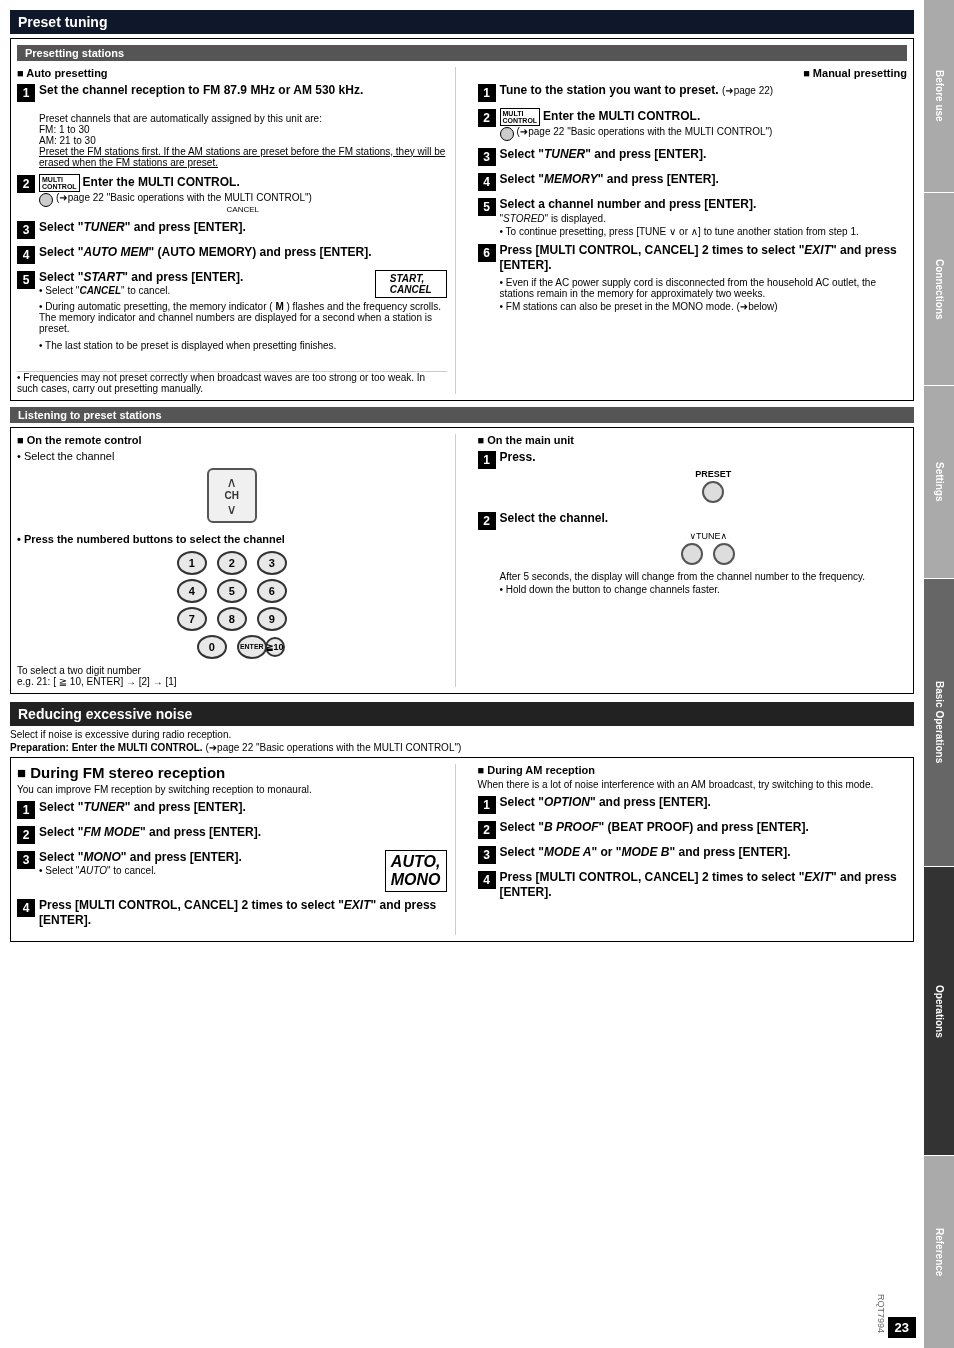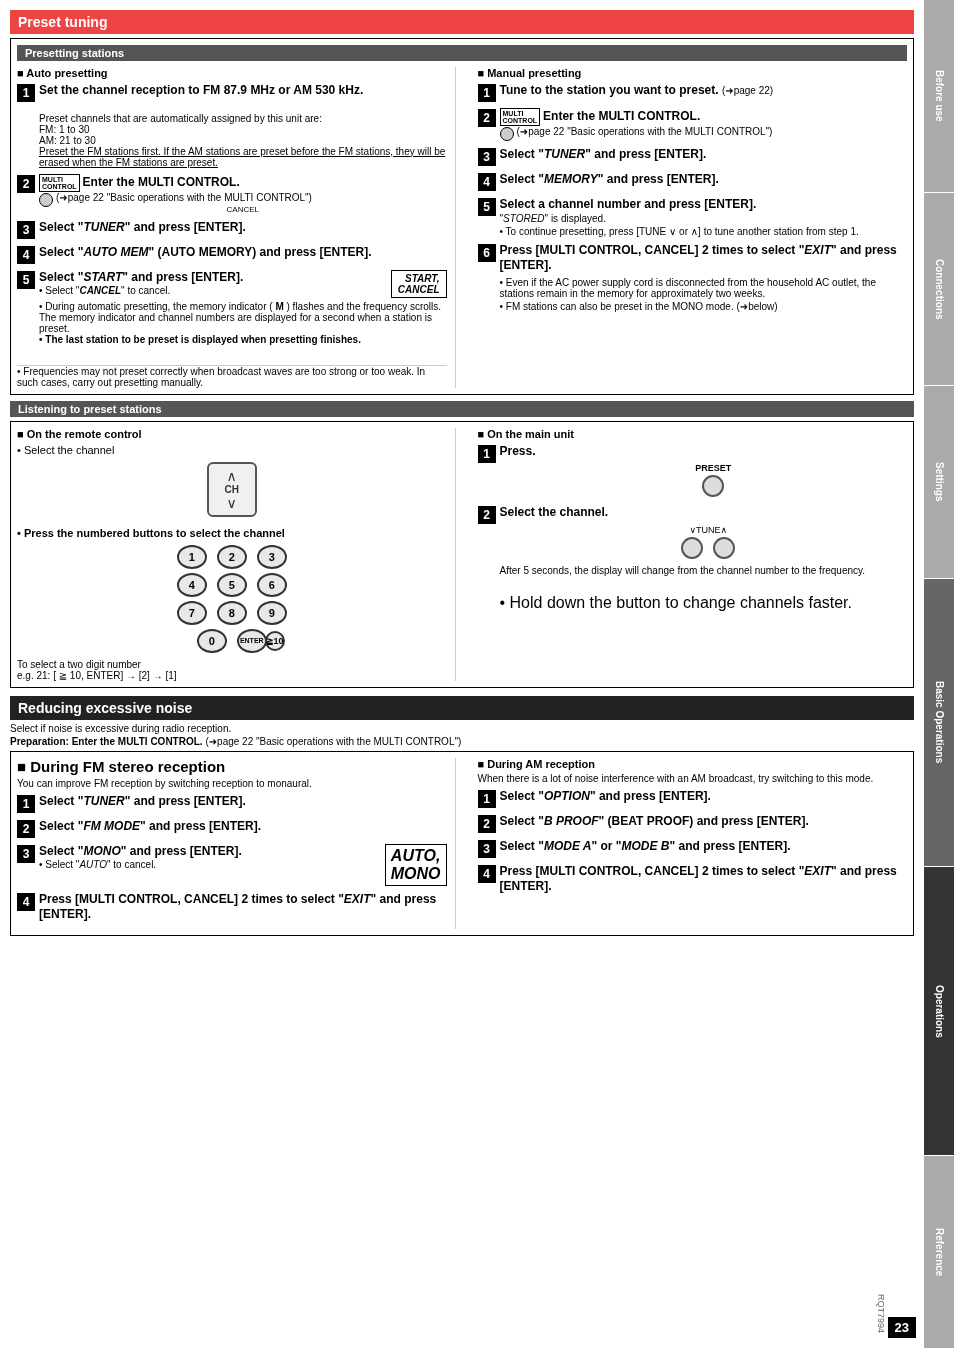--- a/index.html
+++ b/index.html
@@ -60,21 +60,21 @@
       font-weight: bold;
     }
   </style>
 </head>
 <body>
 
 <div style="display:flex; width:954px; min-height:1348px; background:#fff;">
 
   <div style="flex:1; padding:10px 10px 30px 10px; position:relative;">
 
-    <div style="background:#ef4444; color:#fff; font-weight:bold; font-size:14px; padding:4px 8px; margin-bottom:4px;">Preset tuning</div>
+    <div style="background:#0f172a; color:#fff; font-weight:bold; font-size:14px; padding:4px 8px; margin-bottom:4px;">Preset tuning</div>
 
     <div style="border:1.5px solid #000; padding:6px;">
 
       <div style="background:#555; color:#fff; font-size:11px; font-weight:bold; padding:2px 8px; margin-bottom:6px;">Presetting stations</div>
 
       <div class="two-col">
 
         <div class="col-left" style="border-right:1px solid #ccc; padding-right:8px;">
           <div style="font-weight:bold; font-size:11px; margin-bottom:4px;">■ Auto presetting</div>
 
@@ -121,39 +121,39 @@
           </div>
 
           <div class="step-item">
             <div class="step-num">5</div>
             <div class="step-content">
               <div style="display:flex; align-items:flex-start;">
                 <div style="flex:1;">
                   <div class="step-title">Select "<em>START</em>" and press [ENTER].</div>
                   <div style="font-size:10px;">• Select "<em><strong>CANCEL</strong></em>" to cancel.</div>
                 </div>
-                <div style="border:1px solid #000; padding:2px 6px; font-size:10px; font-style:italic; font-weight:bold; text-align:right; margin-left:20px; white-space:nowrap; flex-shrink:0;">
+                <div style="border:1px solid #000; padding:2px 14px; font-size:10px; font-style:italic; font-weight:bold; text-align:left; margin-left:20px; white-space:nowrap; flex-shrink:0;">
                   <div>START,</div>
                   <div>CANCEL</div>
                 </div>
               </div>
               <div style="font-size:10px; margin-top:3px;">
                 <div>• During automatic presetting, the memory indicator ( <strong>M</strong> ) flashes and the frequency scrolls. The memory indicator and channel numbers are displayed for a second when a station is preset.</div>
-                <div style="margin-top:0;font-weight:bold;">• The last station to be preset is displayed when presetting finishes.</div>
+                <div style="margin-top:6px;">• The last station to be preset is displayed when presetting finishes.</div>
               </div>
             </div>
           </div>
 
           <div style="font-size:10px; margin-top:20px; border-top:1px solid #ccc; ">
             <div>• Frequencies may not preset correctly when broadcast waves are too strong or too weak. In such cases, carry out presetting manually.</div>
           </div>
         </div>
 
         <div class="col-right" style="padding-left:8px;">
-          <div style="font-weight:bold; font-size:11px; margin-bottom:4px;">■ Manual presetting</div>
+          <div style="font-weight:bold; font-size:11px; margin-bottom:4px;text-align:right;">■ Manual presetting</div>
 
           <div class="step-item">
             <div class="step-num">1</div>
             <div class="step-content">
               <div class="step-title">Tune to the station you want to preset. <span style="font-weight:normal; font-size:10px;">(➜page 22)</span></div>
             </div>
           </div>
 
           <div class="step-item">
             <div class="step-num">2</div>
@@ -278,21 +278,21 @@
             <div class="step-content">
               <div class="step-title">Select the channel.</div>
               <div style="margin-top:4px; padding-left:10px;">
                 <div style="font-size:9px; text-align:center; margin-bottom:2px;">∨TUNE∧</div>
                 <div style="display:flex; justify-content:center; gap:10px;">
                   <div style="width:22px; height:22px; border-radius:50%; border:2px solid #555; background:#ddd;"></div>
                   <div style="width:22px; height:22px; border-radius:50%; border:2px solid #555; background:#ddd;"></div>
                 </div>
               </div>
               <div style="font-size:10px; margin-top:6px;">After 5 seconds, the display will change from the channel number to the frequency.</div>
-              <div style="font-size:16px; margin-top:18px;">• Hold down the button to change channels faster.</div>
+              <div style="font-size:10px; margin-top:2px;">• Hold down the button to change channels faster.</div>
             </div>
           </div>
         </div>
       </div>
     </div>
 
     <div style="background:#222; color:#fff; font-weight:bold; font-size:14px; padding:4px 8px; margin-top:8px; margin-bottom:3px;">Reducing excessive noise</div>
 
     <div style="font-size:10px; margin-bottom:2px;">Select if noise is excessive during radio reception.</div>
     <div style="font-size:10px; margin-bottom:4px;">

